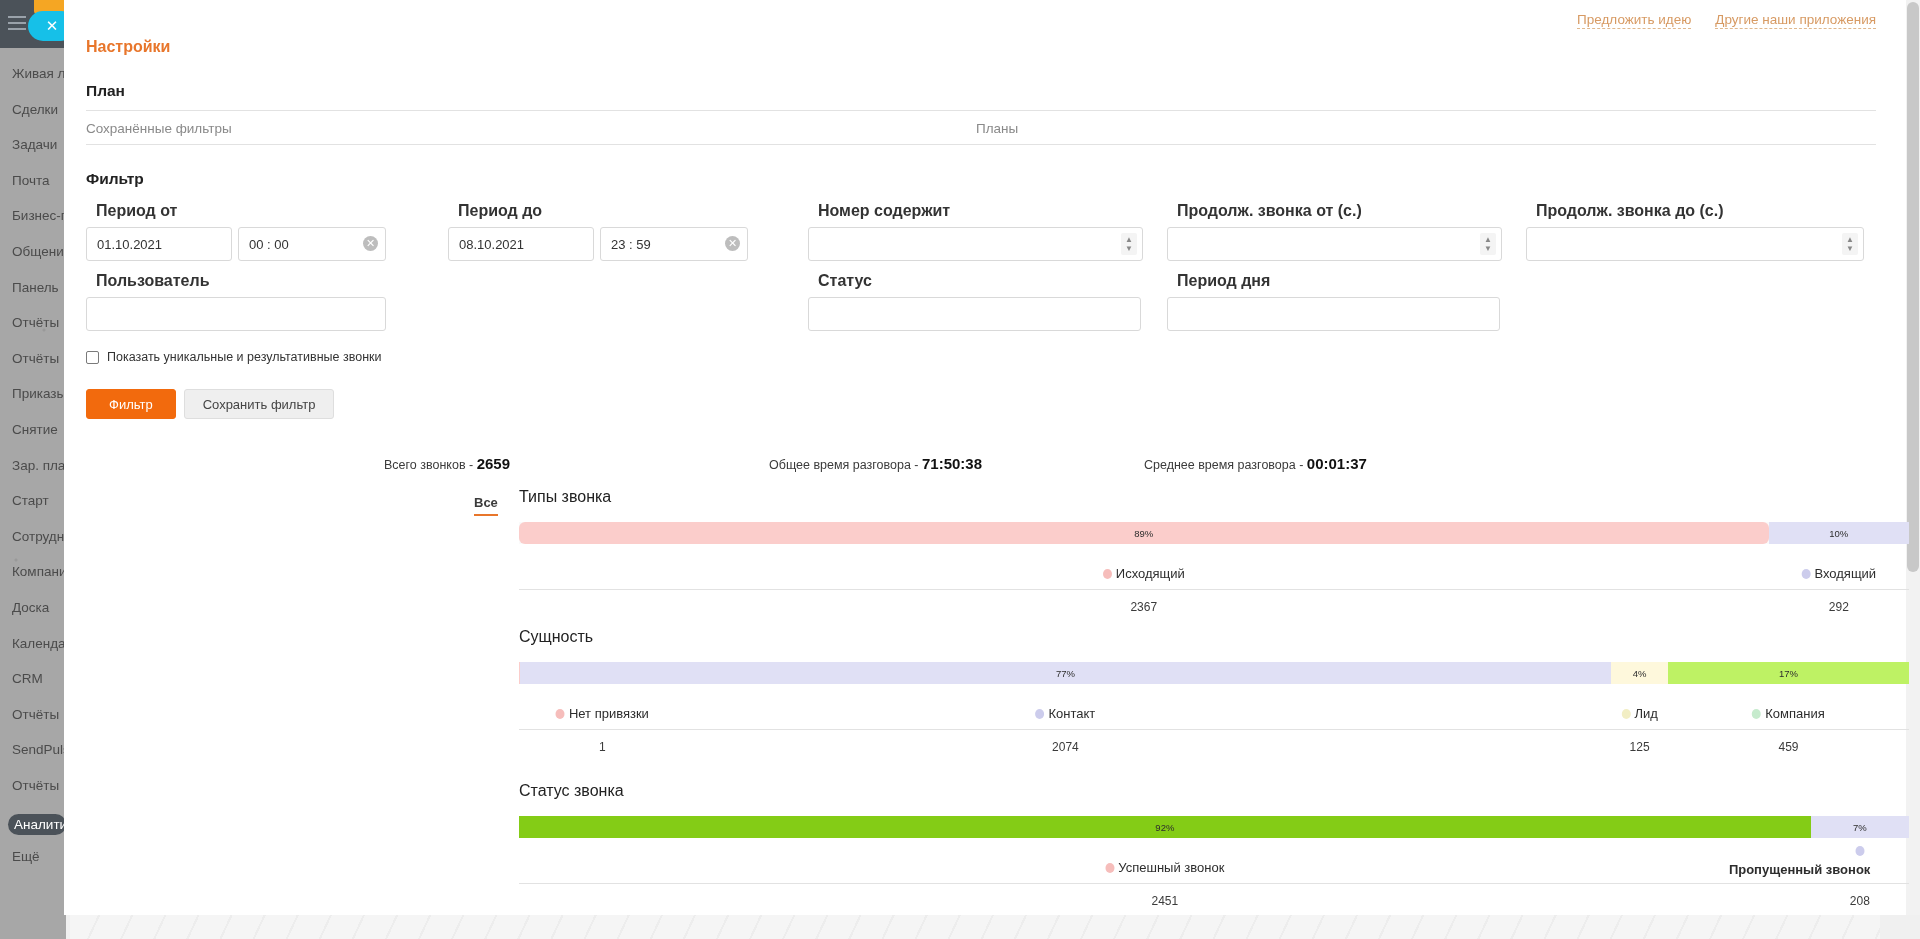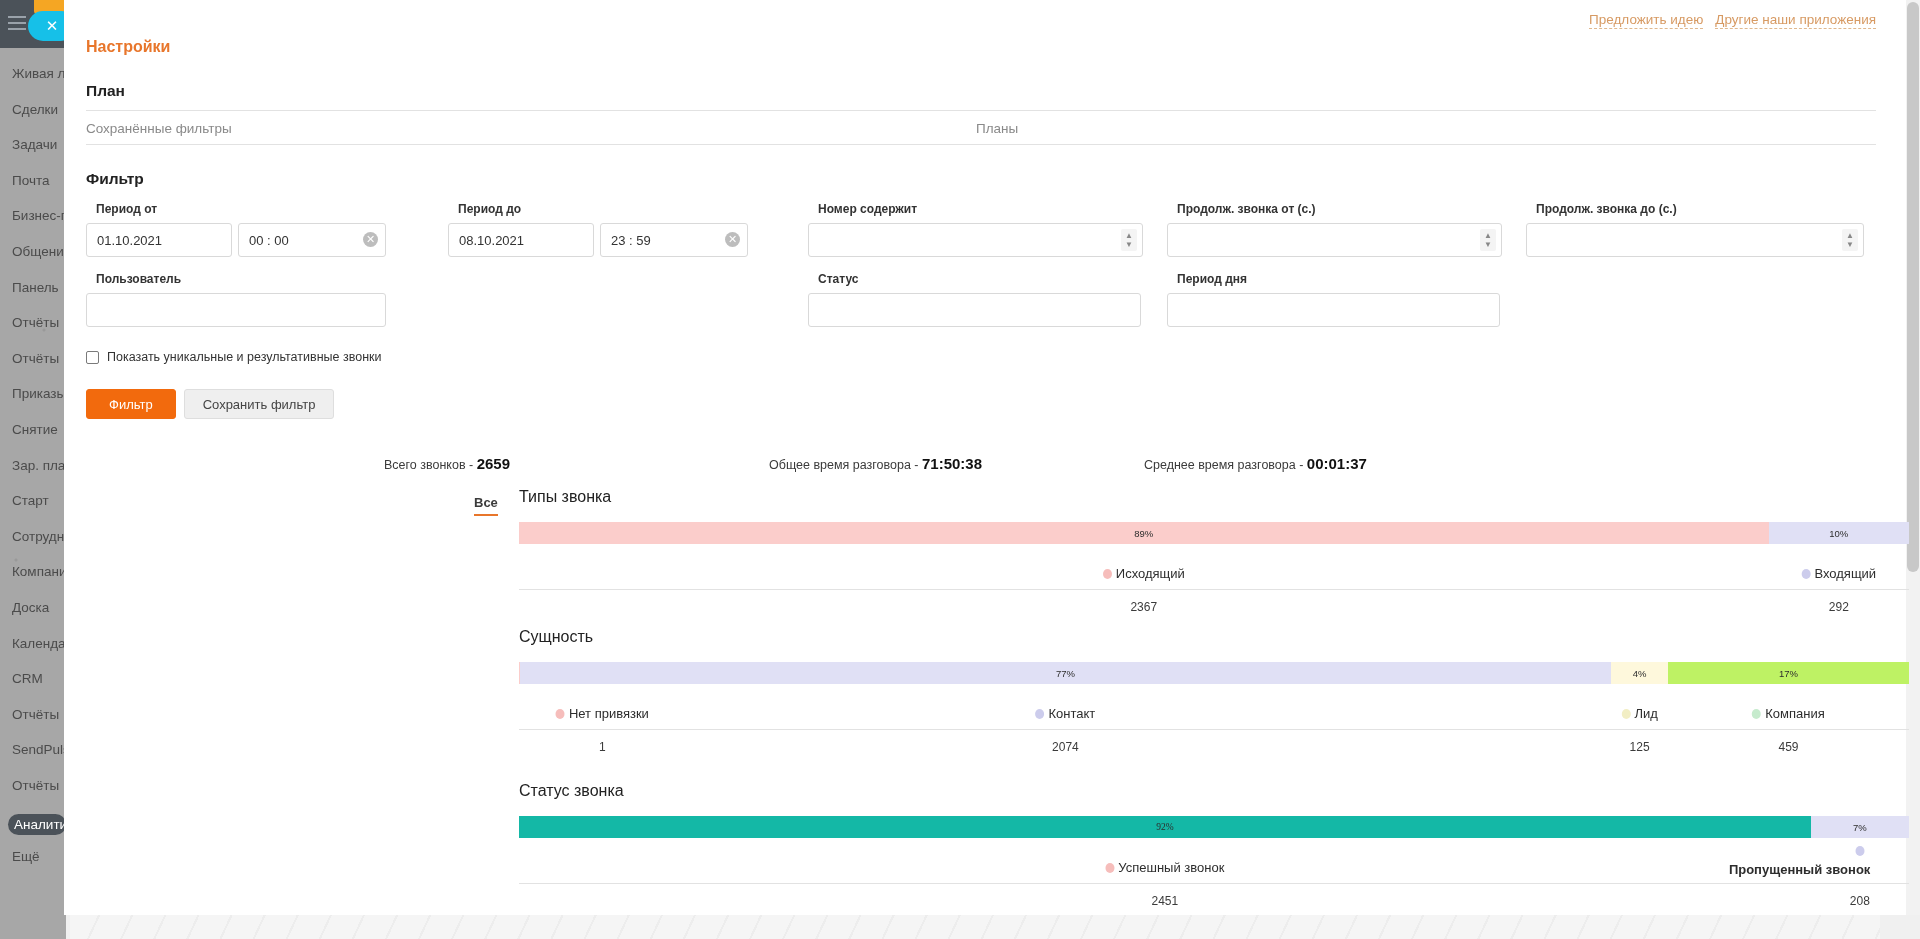--- a/index.html
+++ b/index.html
@@ -94,21 +94,21 @@
     background: #f2f2f2;
   }
   #panel-scroll-thumb {
     position: absolute; right: 1px; top: 2px; width: 12px; height: 570px;
     background: #c8c8c8; border-radius: 6px;
   }
 
   
   #header-links {
     position: absolute; right: 44px; top: 12px;
-    display: flex; gap: 12px;
+    display: flex; gap: 24px;
   }
   .header-link {
     font-size: 13.5px; color: #d79a63;
     border-bottom: 1px dashed #e0b88e;
     cursor: pointer; padding-bottom: 1px;
   }
 
   #page-title {
     position: absolute; left: 22px; top: 38px;
     font-size: 16px; font-weight: bold; color: #e8762b;
@@ -126,21 +126,21 @@
   #plan-tabs {
     display: flex; padding: 10px 0 8px 0;
   }
   .plan-tab { font-size: 13.5px; color: #8a8a8a; cursor: pointer; }
   #plan-tab-saved { width: 890px; }
 
   #filter-block { position: absolute; left: 22px; top: 170px; width: 1790px; }
   #filter-heading { margin-bottom: 10px; }
 
   .field-label {
-    font-size: 12px; color: #333; font-weight: bold; margin-bottom: 7px; padding-left: 10px;
+    font-size: 16px; color: #333; font-weight: bold; margin-bottom: 7px; padding-left: 10px;
   }
   .field-input {
     height: 34px; border: 1px solid #d9d9d9; border-radius: 3px;
     background: #fff; font-size: 13px; color: #333;
     padding: 0 10px; width: 100%;
     font-family: "Liberation Sans", sans-serif;
   }
   .field-input::placeholder { color: #bbb; }
   .filter-col { position: absolute; }
 
@@ -393,21 +393,21 @@
       <div class="summary-item" style="left: 320px;"><span>Всего звонков - </span><span class="val">2659</span></div>
       <div class="summary-item" style="left: 705px;"><span>Общее время разговора - </span><span class="val">71:50:38</span></div>
       <div class="summary-item" style="left: 1080px;"><span>Среднее время разговора - </span><span class="val">00:01:37</span></div>
     </div>
 
   <div id="entity-tab-all">Все</div>
 
   <div id="chart-0" class="chart-block" style="top:488px;">
       <div class="chart-title">Типы звонка</div>
       <div class="stack-bar">
-        <div class="stack-seg" style="flex: 0 0 89.899%; background: rgb(251, 205, 203);">89%</div>
+        <div class="stack-seg" style="flex: 0 0 89.899%; background: rgb(251, 205, 203); border-radius: 6px;">89%</div>
         <div class="stack-seg" style="flex: 0 0 10.101%; background: rgb(224, 224, 245);">10%</div>
       </div>
       <div class="legend-area">
         <div class="legend-rule"></div>
         <div class="legend-item" style="left: 44.9495%; top: 8px;">
           <span class="legend-dot" style="background: rgb(246, 189, 187);"></span>
           <span class="legend-label">Исходящий</span>
         </div>
         <div class="legend-value" style="left: 44.9495%;">2367</div>
         <div class="legend-item" style="left: 94.9495%; top: 8px;">
@@ -445,21 +445,21 @@
         <div class="legend-item" style="left: 91.3301%; top: 8px;">
           <span class="legend-dot" style="background: rgb(198, 235, 205);"></span>
           <span class="legend-label">Компания</span>
         </div>
         <div class="legend-value" style="left: 91.3301%;">459</div>
       </div>
     </div>
   <div id="chart-2" class="chart-block" style="top:782px;">
       <div class="chart-title">Статус звонка</div>
       <div class="stack-bar">
-        <div class="stack-seg" style="flex: 0 0 92.9293%; background: #14b8a6; font-family: Liberation Serif, serif;">92%</div>
+        <div class="stack-seg" style="flex: 0 0 92.9293%; background: #84cc16;">92%</div>
         <div class="stack-seg" style="flex: 0 0 7.07071%; background: rgb(224, 224, 245);">7%</div>
       </div>
       <div class="legend-area">
         <div class="legend-rule"></div>
         <div class="legend-item" style="left: 46.4646%; top: 8px;">
           <span class="legend-dot" style="background: rgb(246, 189, 187);"></span>
           <span class="legend-label">Успешный звонок</span>
         </div>
         <div class="legend-value" style="left: 46.4646%;">2451</div>
         <div class="legend-item" style="left: 96.4646%; top: -6px;">

